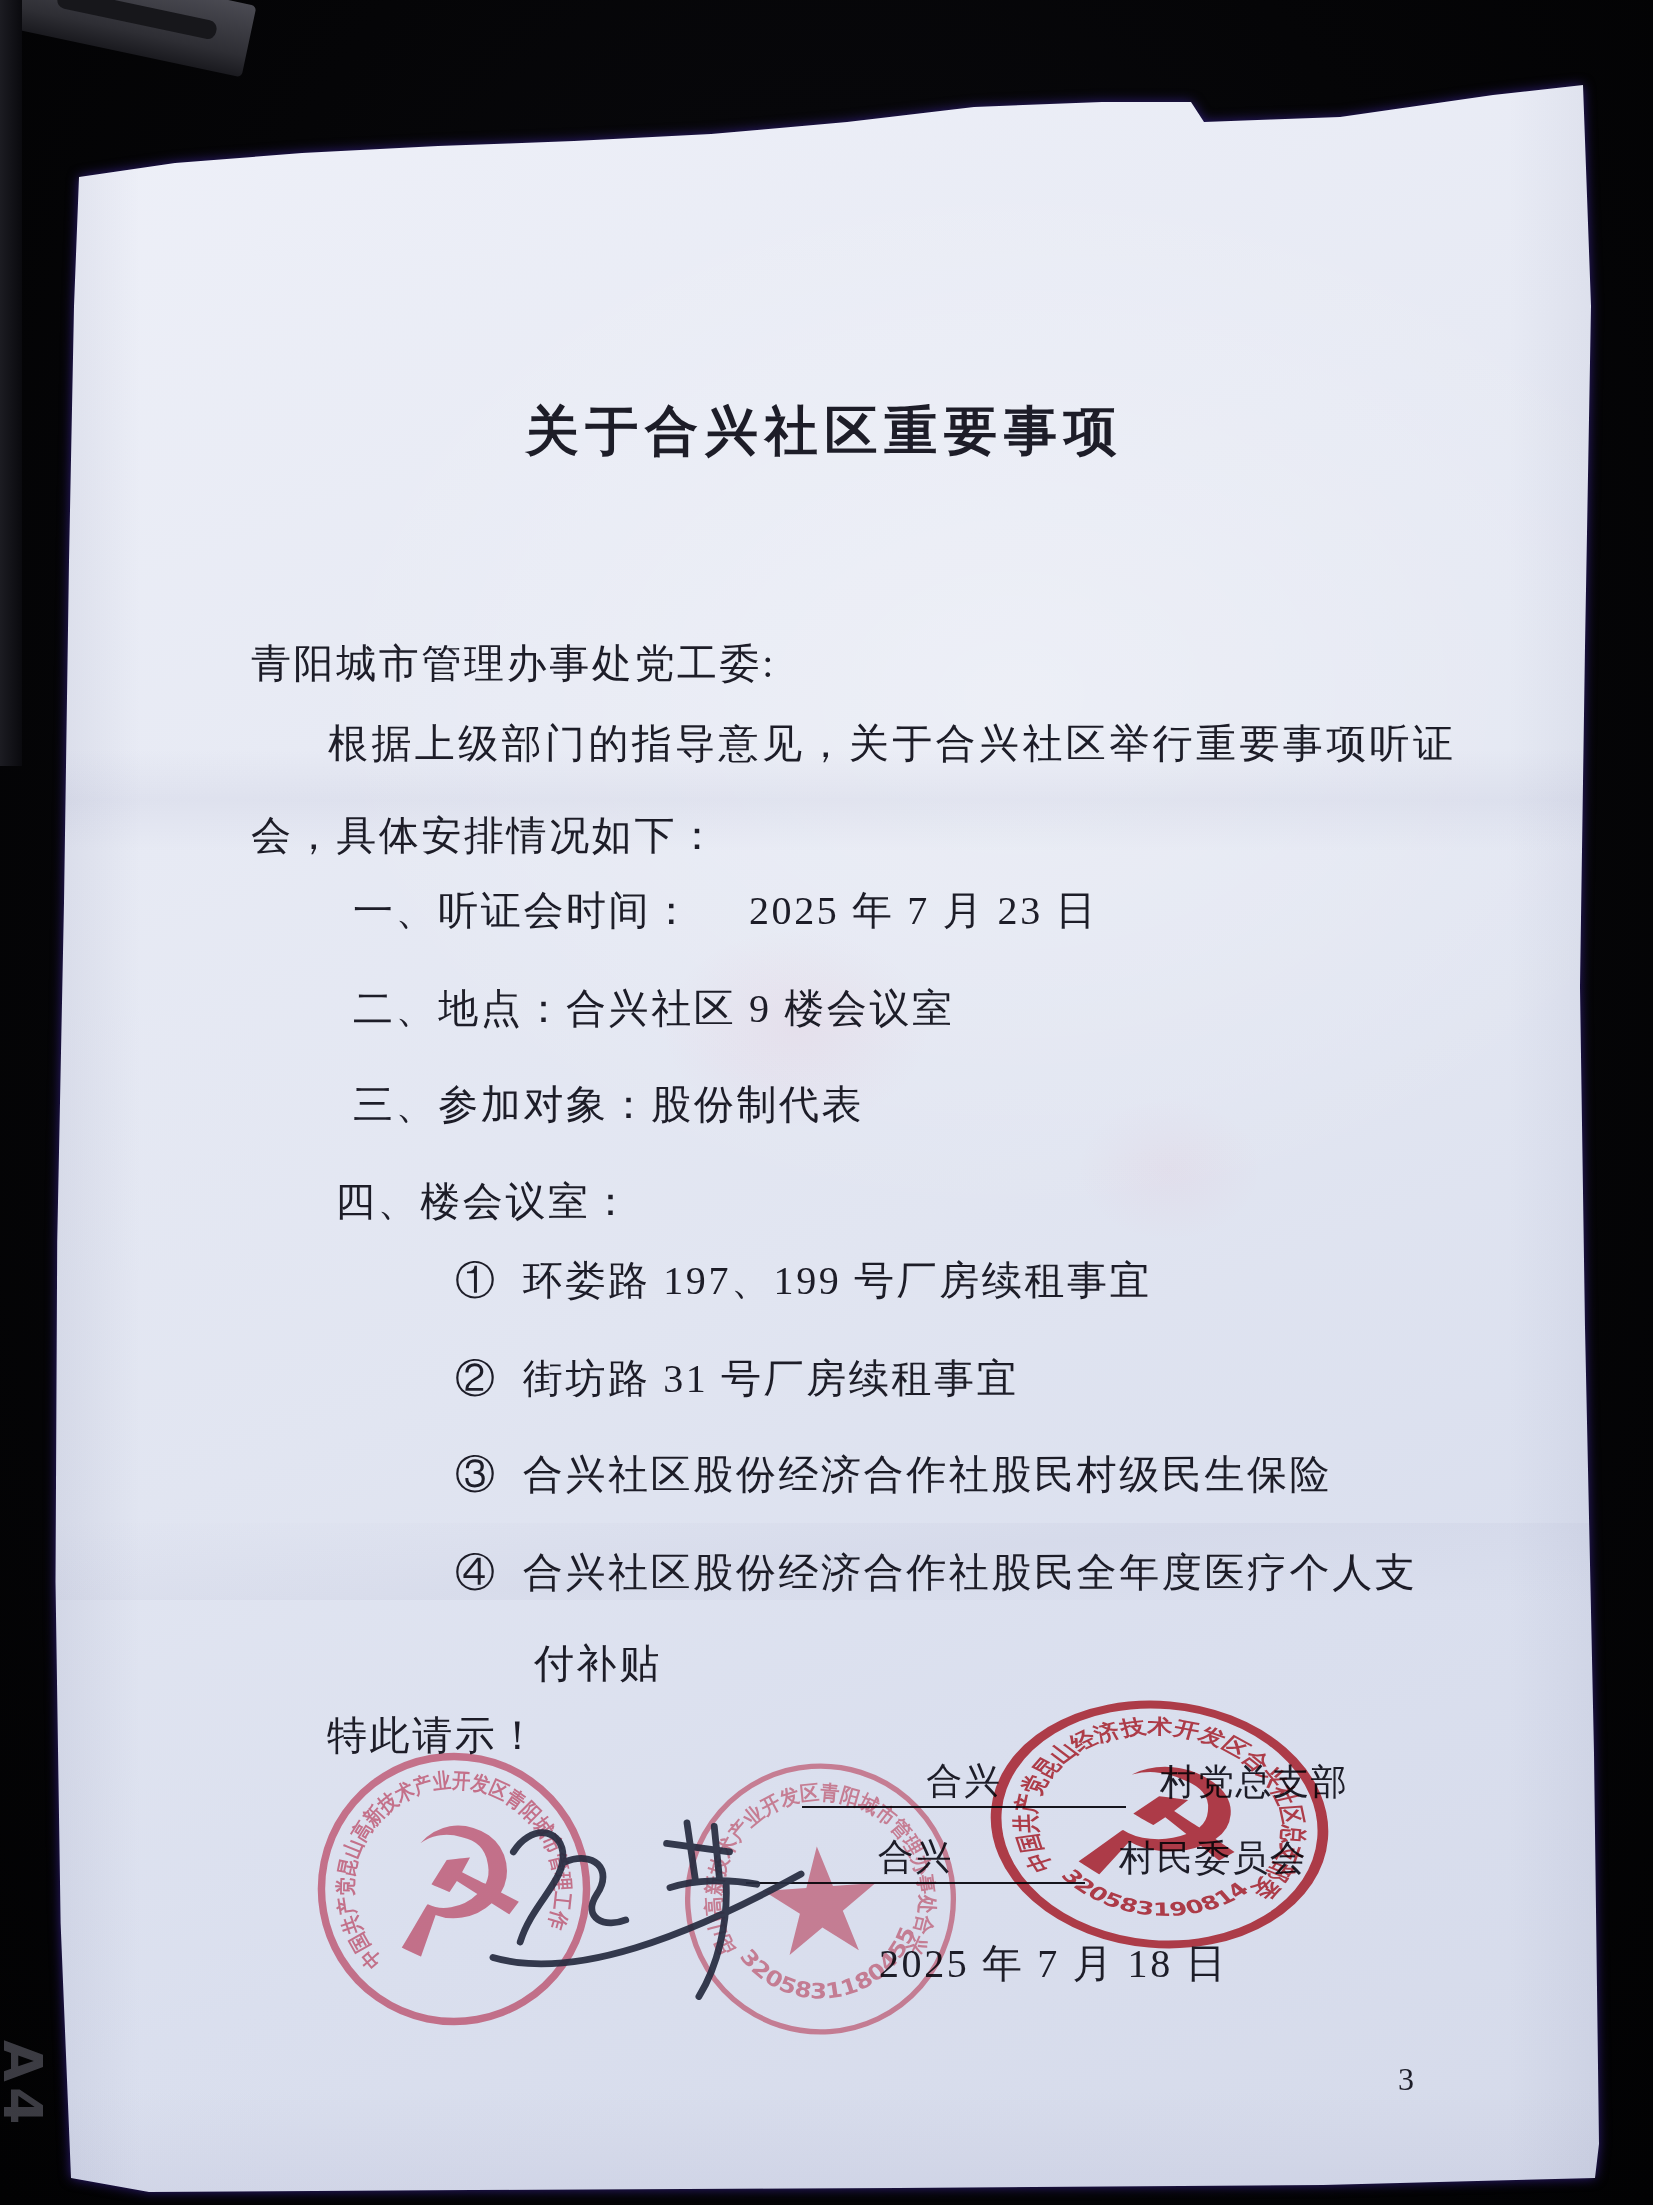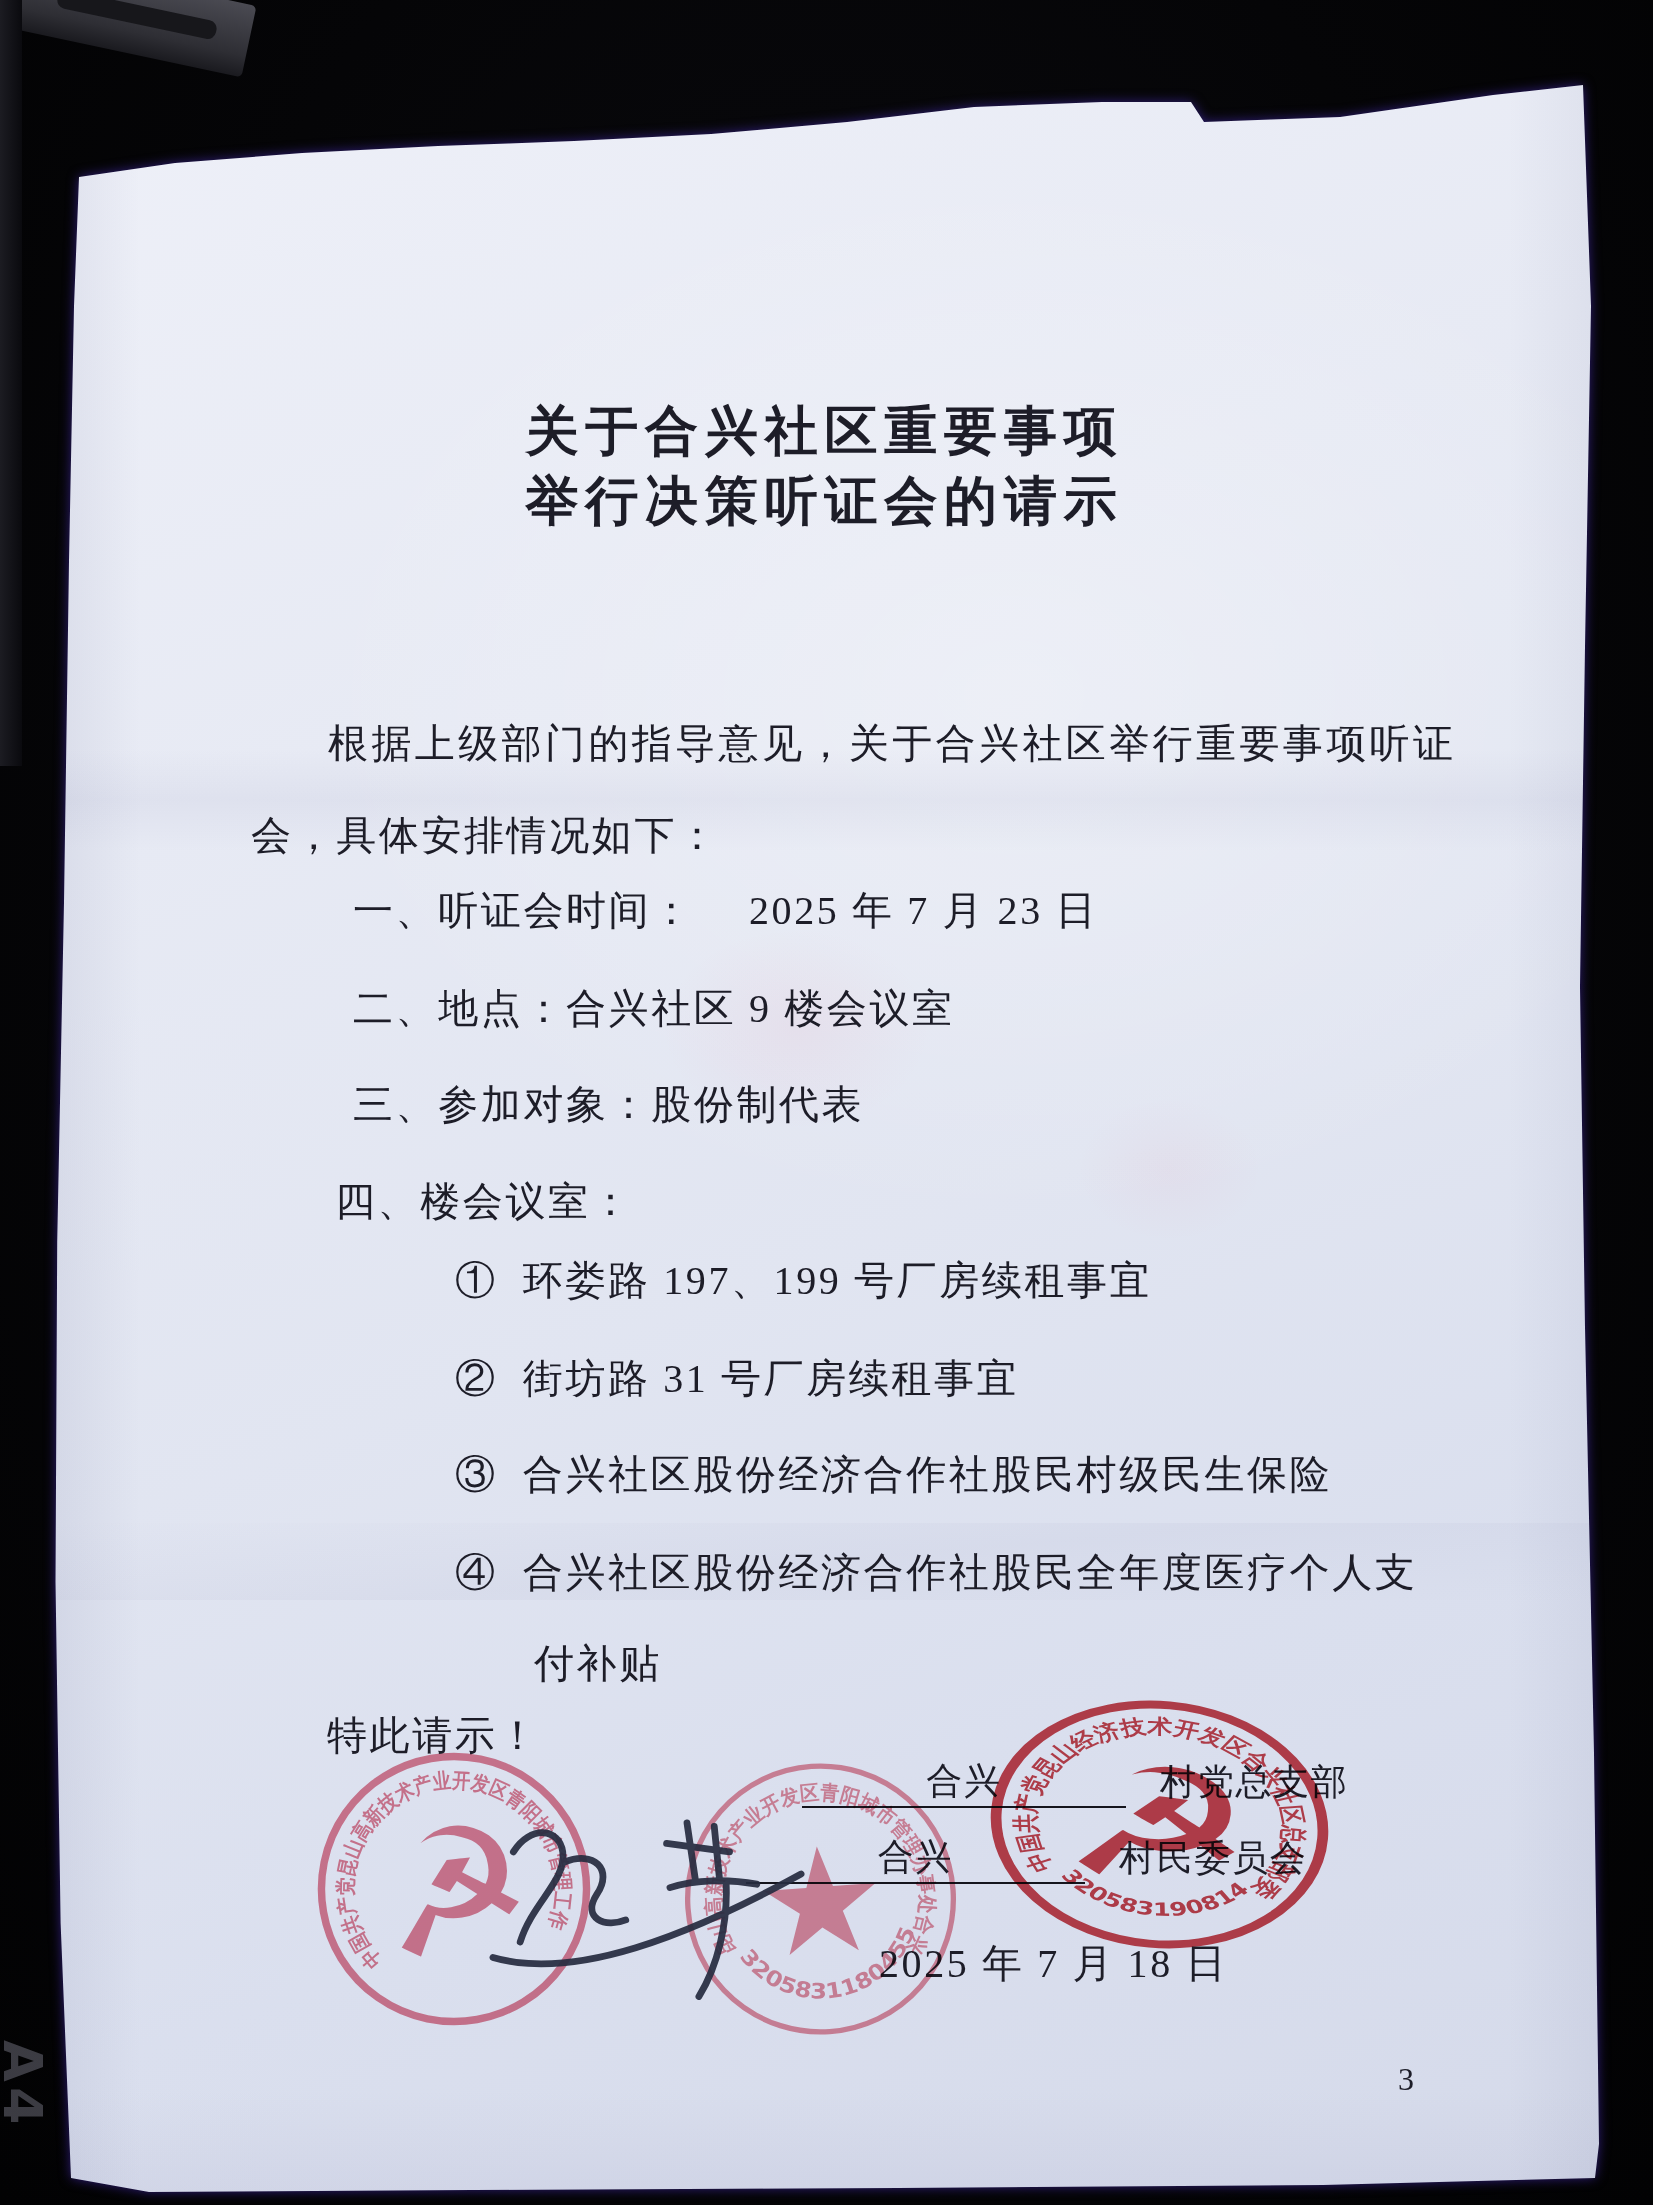--- a/index.html
+++ b/index.html
@@ -69,22 +69,22 @@
 
   <div id="paper-wrap">
   <div id="paper">
     <div class="paper-light"></div>
     <div class="crease1"></div>
     <div class="crease2"></div>
     <div class="bleed b1"></div>
     <div class="bleed b2"></div>
 
     <div class="t title" style="top:345px;">关于合兴社区重要事项</div>
-    <div class="t title" style="top:415px;">举行决策听证会的请示</div>
 
+    <div class="t body-line" style="left:204px;top:585px;">青阳城市管理办事处党工委:</div>
 
     <div class="t body-line" style="left:281px;top:665px;letter-spacing:3.4px;">根据上级部门的指导意见，关于合兴社区举行重要事项听证</div>
     <div class="t body-line" style="left:204px;top:757px;">会，具体安排情况如下：</div>
 
     <div class="t body-line" style="left:306px;top:832px;">一、听证会时间：　 2025 年 7 月 23 日</div>
     <div class="t body-line" style="left:306px;top:930px;">二、地点：合兴社区 9 楼会议室</div>
     <div class="t body-line" style="left:306px;top:1026px;">三、参加对象：股份制代表</div>
     <div class="t body-line" style="left:288px;top:1123px;">四、楼会议室：</div>
 
     <div class="t body-line" style="left:408px;top:1202px;font-family:Liberation Serif, serif;"><span>①</span>&nbsp;&nbsp;<span>环娄路 197、199 号厂房续租事宜</span></div>

